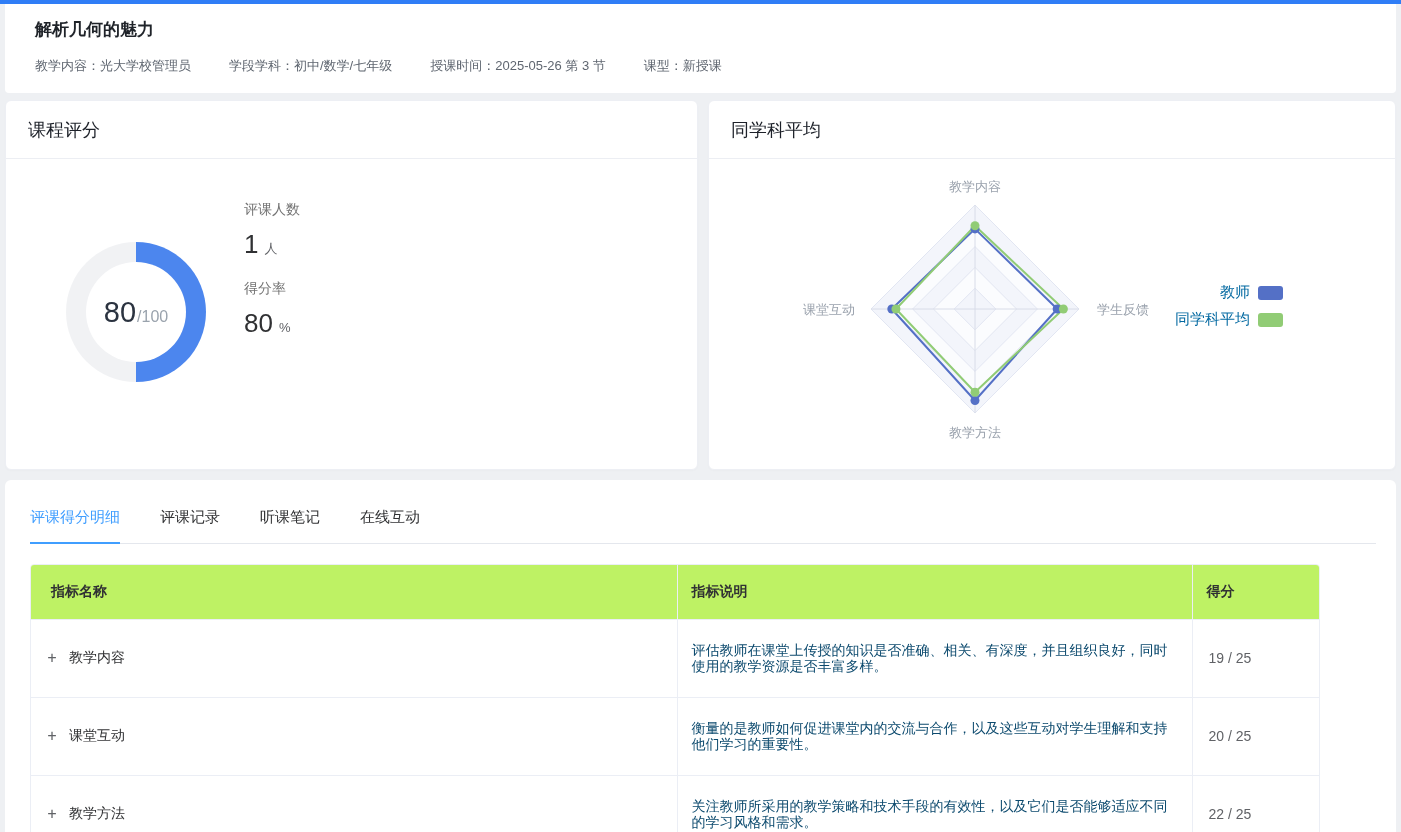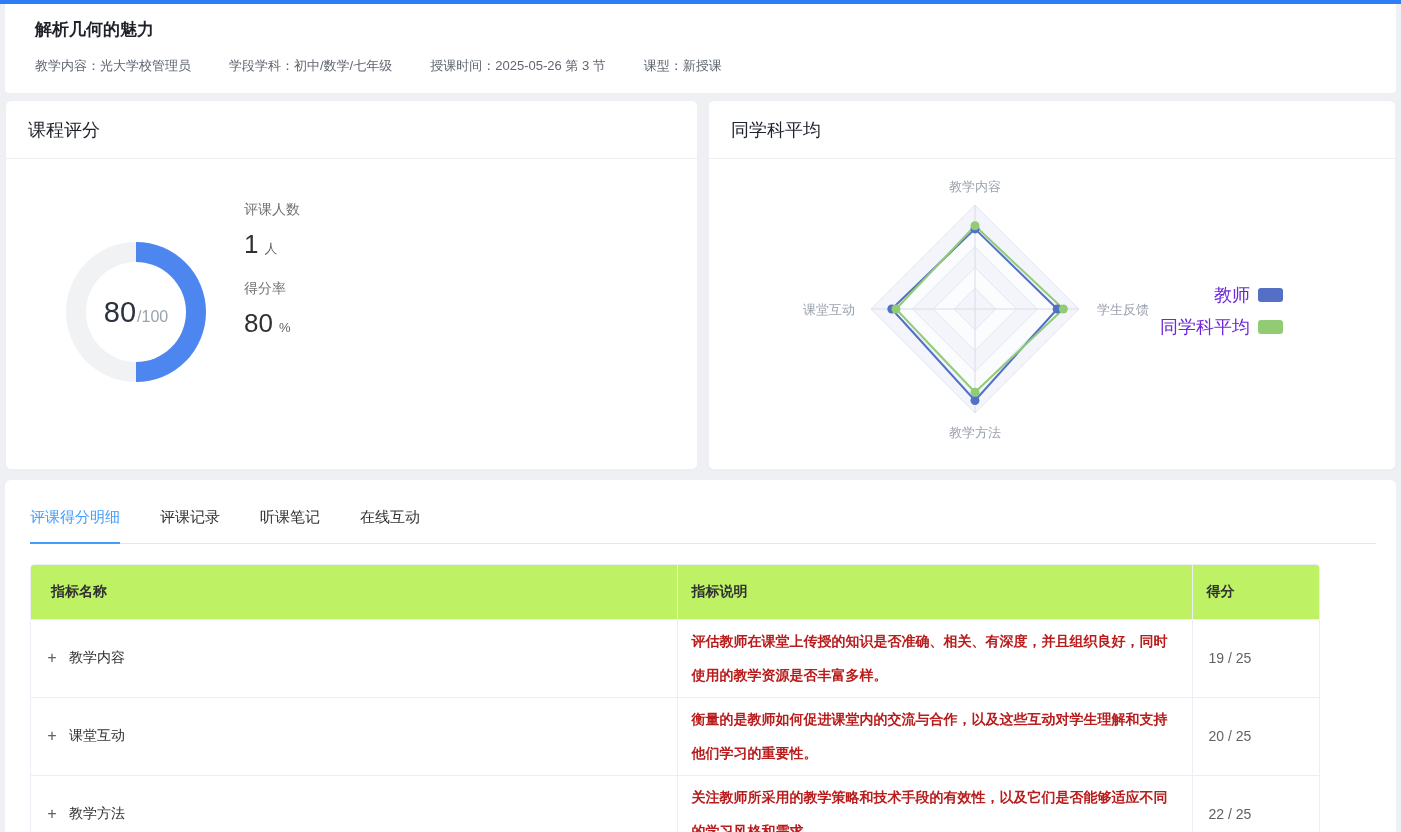--- a/index.html
+++ b/index.html
@@ -25,41 +25,41 @@
   .donut-max { font-size:16px; color:#9aa3ad; margin-left:1px; position:relative; top:5px; }
   .stats { position:absolute; left:238px; top:42px; }
   .stat-label { font-size:14px; color:#737373; }
   .stat-value-row { margin:10px 0 20px 0; }
   .stat-value { font-size:26px; color:#303133; }
   .stat-unit { font-size:13px; color:#606266; margin-left:6px; }
 
   
   .legend { position:absolute; right:112px; top:124px; }
   .legend-row { display:flex; align-items:center; justify-content:flex-end; margin-bottom:8px; cursor:pointer; }
-  .legend-label { font-size:18px; color:#6d28d9; margin-right:8px;text-align:center; }
+  .legend-label { font-size:15px; color:#0369a1; margin-right:8px;text-align:center; }
   .legend-swatch { width:25px; height:14px; border-radius:3px; }
 
   
   .bottom-card { margin:10px 5px 0 5px; background:#fff; border-radius:6px 6px 0 0; height:420px; padding:22px 20px 0 25px; }
   .tabs { display:flex; border-bottom:1px solid #e4e7ed; }
   .tab { font-size:15px; color:#303133; margin-right:40px; padding:6px 0 15px 0; cursor:pointer;text-align:center; }
   .tab.active { color:#409eff; border-bottom:2px solid #409eff; margin-bottom:-1px; }
   .table-wrap { margin-top:20px; width:1290px; border:1px solid #ebeef5; border-radius:4px 4px 0 0; overflow:hidden; }
   table { border-collapse:collapse; width:100%; table-layout:fixed; }
   th { background:#bef264; height:54px; text-align:left; font-size:14px; font-weight:bold; color:#303133; }
   td { height:78px; font-size:14px; background:#fff; }
   th,td { border-bottom:1px solid #ebeef5; border-right:1px solid #ebeef5; vertical-align:middle; }
   th:last-child, td:last-child { border-right:none; }
   .col-name-h { padding-left:20px; }
   .col-desc-h, .col-score-h { padding-left:14px; }
   .cell-name { padding-left:14px; }
   .name-inner { display:flex; align-items:center; }
   .expand-icon { font-size:15px; color:#606266; margin-right:10px; cursor:pointer; width:14px; text-align:center; font-family:"DejaVu Sans Mono",monospace; }
   .indicator-name { color:#303133; }
-  .cell-desc { padding:0 24px 0 14px; color:#b91c1c; line-height:34px;font-weight:bold; }
+  .cell-desc { padding:0 24px 0 14px; color:#0c4a6e; line-height:16px; }
   .cell-score { padding-left:16px; color:#606266; }
 </style>
 </head>
 <body>
 
 <div class="topbar"></div>
 
 <div class="header-card">
   <div class="page-title">解析几何的魅力</div>
   <div class="meta-row">

